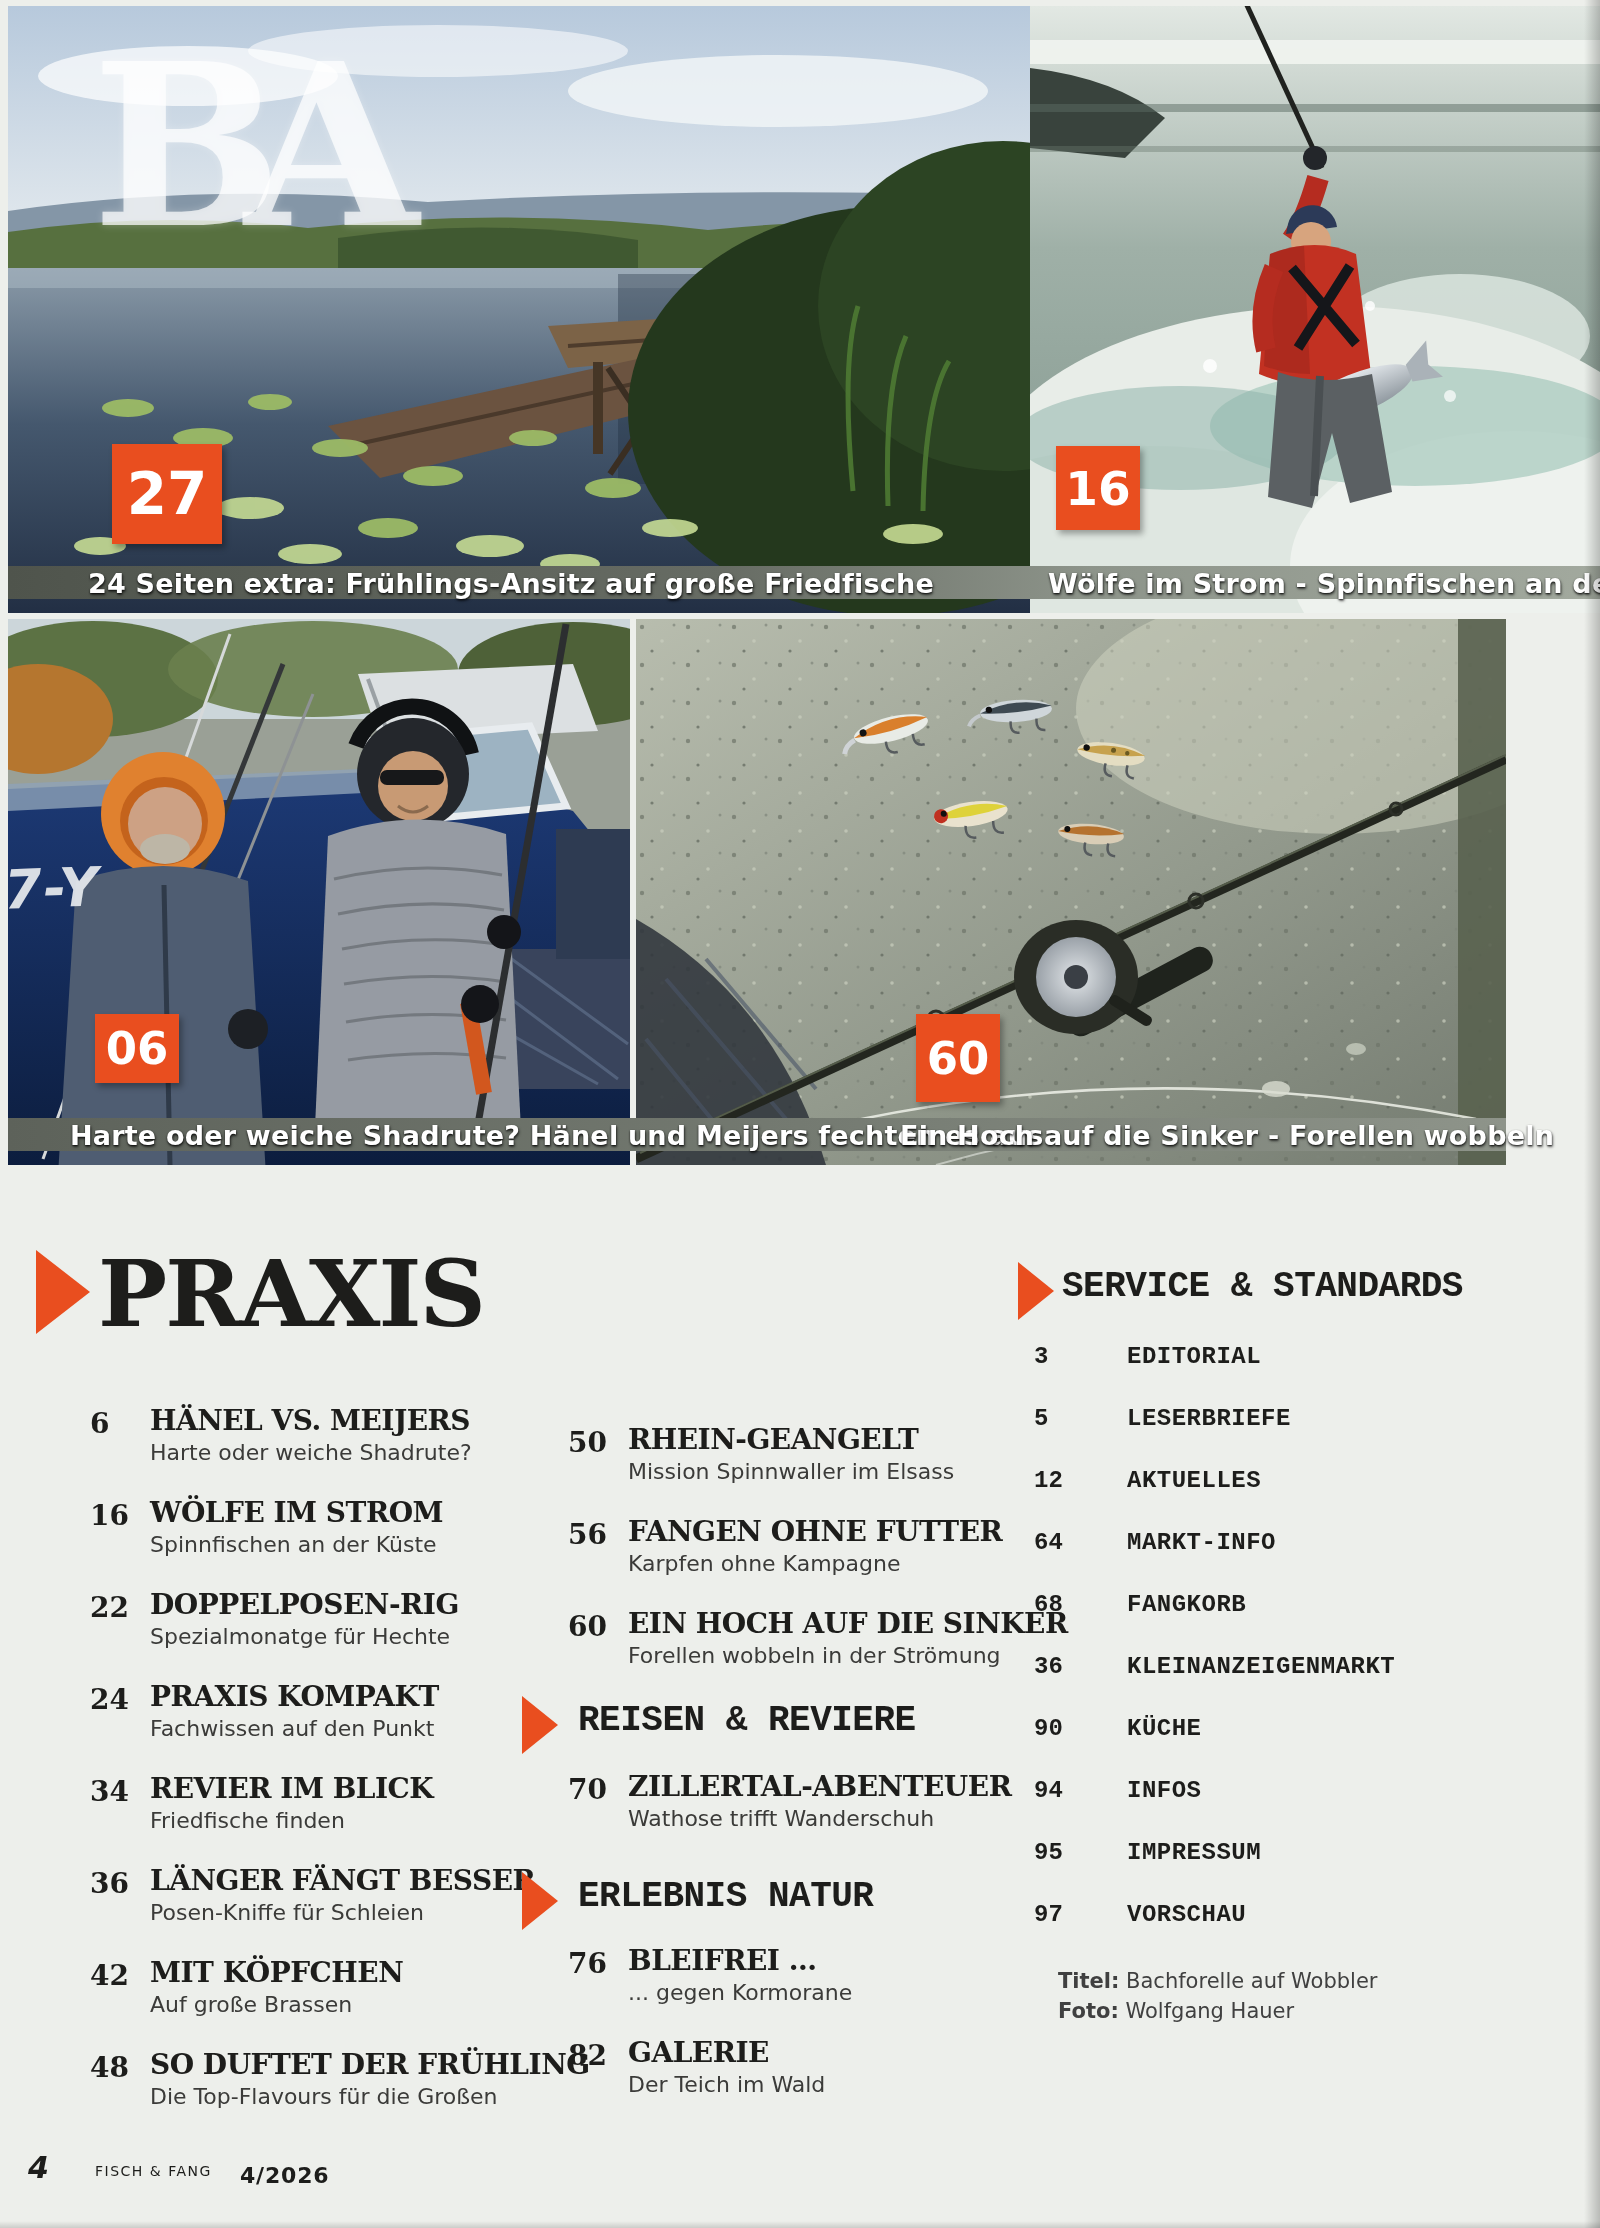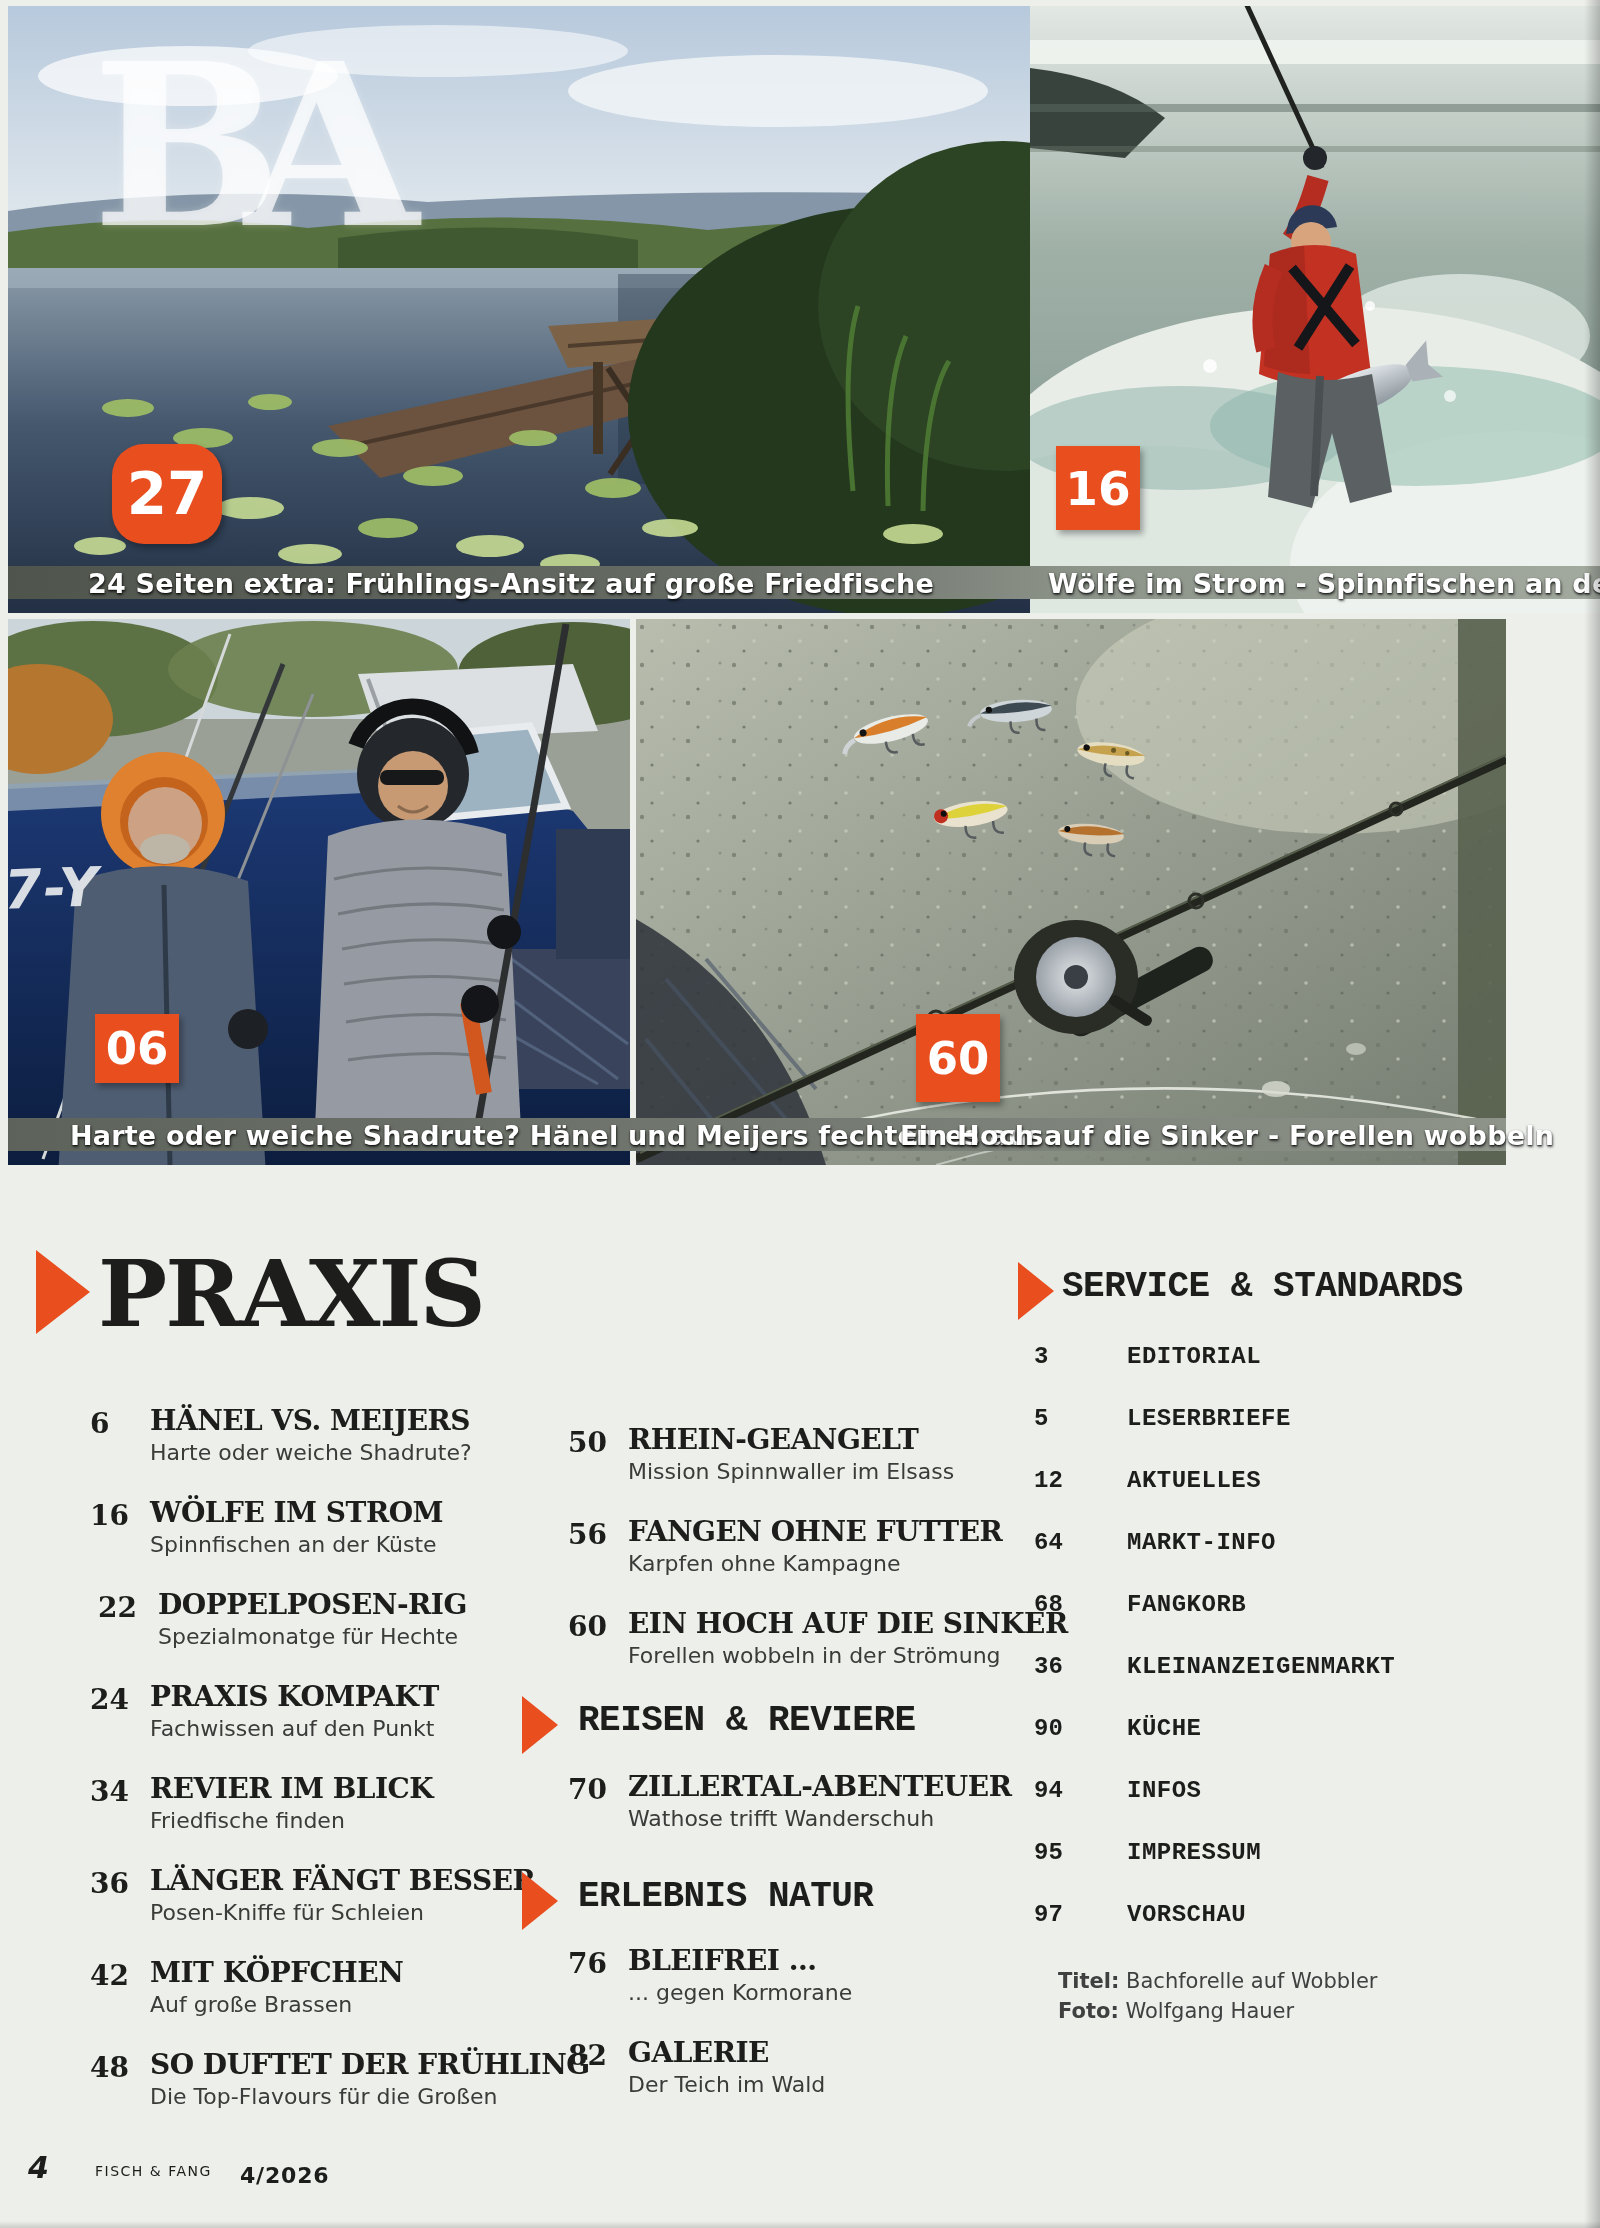--- a/index.html
+++ b/index.html
@@ -21,21 +21,21 @@
     position:absolute;top:50%;transform:translateY(-50%);
     color:#fff;font-weight:bold;font-size:27px;white-space:nowrap;letter-spacing:.2px;
     text-shadow:0 1px 2px rgba(0,0,0,.75),1px 2px 3px rgba(0,0,0,.5);
   }
   
   .badge{
     position:absolute;background:#e94e1f;color:#fff;font-weight:bold;
     display:flex;align-items:center;justify-content:center;
     box-shadow:3px 4px 6px rgba(0,0,0,.32);line-height:1;
   }
-  #badge-27{left:112px;top:444px;width:110px;height:100px;font-size:58px;border-radius:32px;}
+  #badge-27{left:112px;top:444px;width:110px;height:100px;font-size:58px;}
   #badge-16{left:1056px;top:446px;width:84px;height:84px;font-size:47px;}
   #badge-06{left:95px;top:1014px;width:84px;height:69px;font-size:45px;}
   #badge-60{left:916px;top:1014px;width:84px;height:88px;font-size:45px;}
 
   
   .ba-logo{
     position:absolute;left:84px;top:28px;
     font-family:"DejaVu Serif",serif;font-weight:bold;
     font-size:225px;line-height:1;letter-spacing:-38px;
     color:rgba(255,255,255,.72);text-shadow:0 0 8px rgba(255,255,255,.25);
@@ -341,21 +341,21 @@
   <div class="entry" style="left:90px;top:1404px;">
     <span class="num">6</span>
     <div class="tt">HÄNEL VS. MEIJERS</div>
     <div class="st">Harte oder weiche Shadrute?</div>
   </div>
   <div class="entry" style="left:90px;top:1496px;">
     <span class="num">16</span>
     <div class="tt">WÖLFE IM STROM</div>
     <div class="st">Spinnfischen an der Küste</div>
   </div>
-  <div class="entry" style="left:90px;top:1588px;margin-left:8px;">
+  <div class="entry" style="left:90px;top:1588px;">
     <span class="num">22</span>
     <div class="tt">DOPPELPOSEN-RIG</div>
     <div class="st">Spezialmonatge für Hechte</div>
   </div>
   <div class="entry" style="left:90px;top:1680px;">
     <span class="num">24</span>
     <div class="tt">PRAXIS KOMPAKT</div>
     <div class="st">Fachwissen auf den Punkt</div>
   </div>
   <div class="entry" style="left:90px;top:1772px;">

